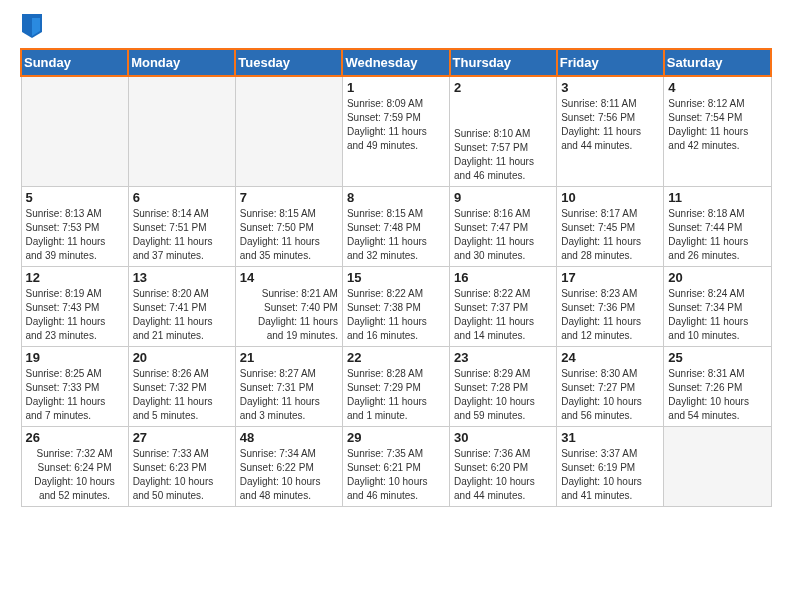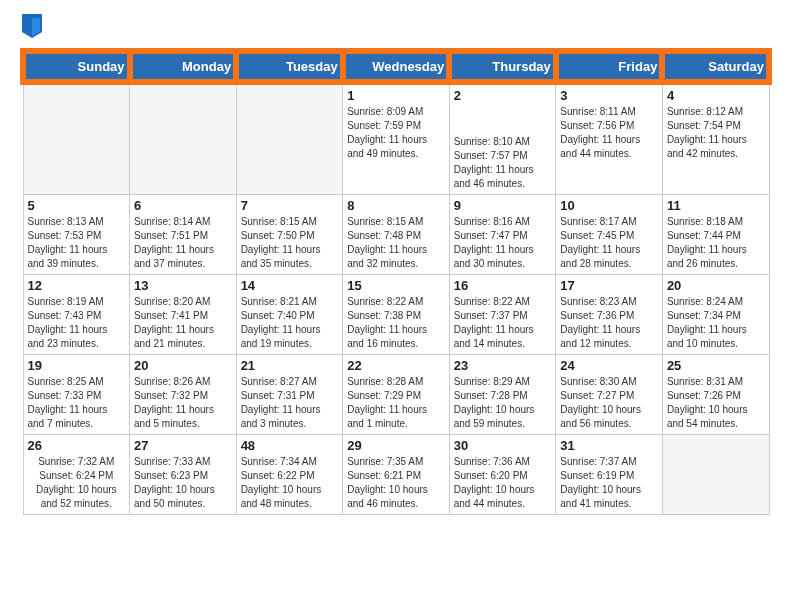--- a/index.html
+++ b/index.html
@@ -52,25 +52,25 @@
       color: #444;
     }
     .calendar {
       width: 100%;
       border-collapse: collapse;
       table-layout: fixed;
     }
     .calendar th {
       background: #2a6db5;
       color: #fff;
-      text-align: right;
+      text-align: left;
       padding: 5px 2px;
       font-size: 13px;
       font-weight: bold;
-      border: 6px solid #f97316;
+      border: 2px solid #f97316;
     }
     .calendar td {
       border: 1px solid #ccc;
       vertical-align: top;
       padding: 3px 4px;
       height: 80px;
       width: 113px;
     }
     .day-number {
       font-size: 13px;
@@ -218,21 +218,21 @@
           </td>
           <td>
             <span class="day-number">13</span>
             <div class="day-info" style="white-space: pre-line;">Sunrise: 8:20 AM
 Sunset: 7:41 PM
 Daylight: 11 hours
 and 21 minutes.</div>
           </td>
           <td>
             <span class="day-number">14</span>
-            <div class="day-info" style="white-space: pre-line;">Sunrise: 8:21 AM
+            <div class="day-info" style="white-space: pre-line; text-align: right;">Sunrise: 8:21 AM
 Sunset: 7:40 PM
 Daylight: 11 hours
 and 19 minutes.</div>
           </td>
           <td>
             <span class="day-number">15</span>
             <div class="day-info" style="white-space: pre-line;">Sunrise: 8:22 AM
 Sunset: 7:38 PM
 Daylight: 11 hours
 and 16 minutes.</div>
@@ -341,21 +341,21 @@
           </td>
           <td>
             <span class="day-number">30</span>
             <div class="day-info" style="white-space: pre-line;">Sunrise: 7:36 AM
 Sunset: 6:20 PM
 Daylight: 10 hours
 and 44 minutes.</div>
           </td>
           <td>
             <span class="day-number">31</span>
-            <div class="day-info" style="white-space: pre-line;">Sunrise: 7:37 AM
+            <div class="day-info" style="white-space: pre-line;">Sunrise: 3:37 AM
 Sunset: 6:19 PM
 Daylight: 10 hours
 and 41 minutes.</div>
           </td>
           <td class="empty-cell"></td>
         </tr>
       </tbody>
   </table>
 </div>
 

